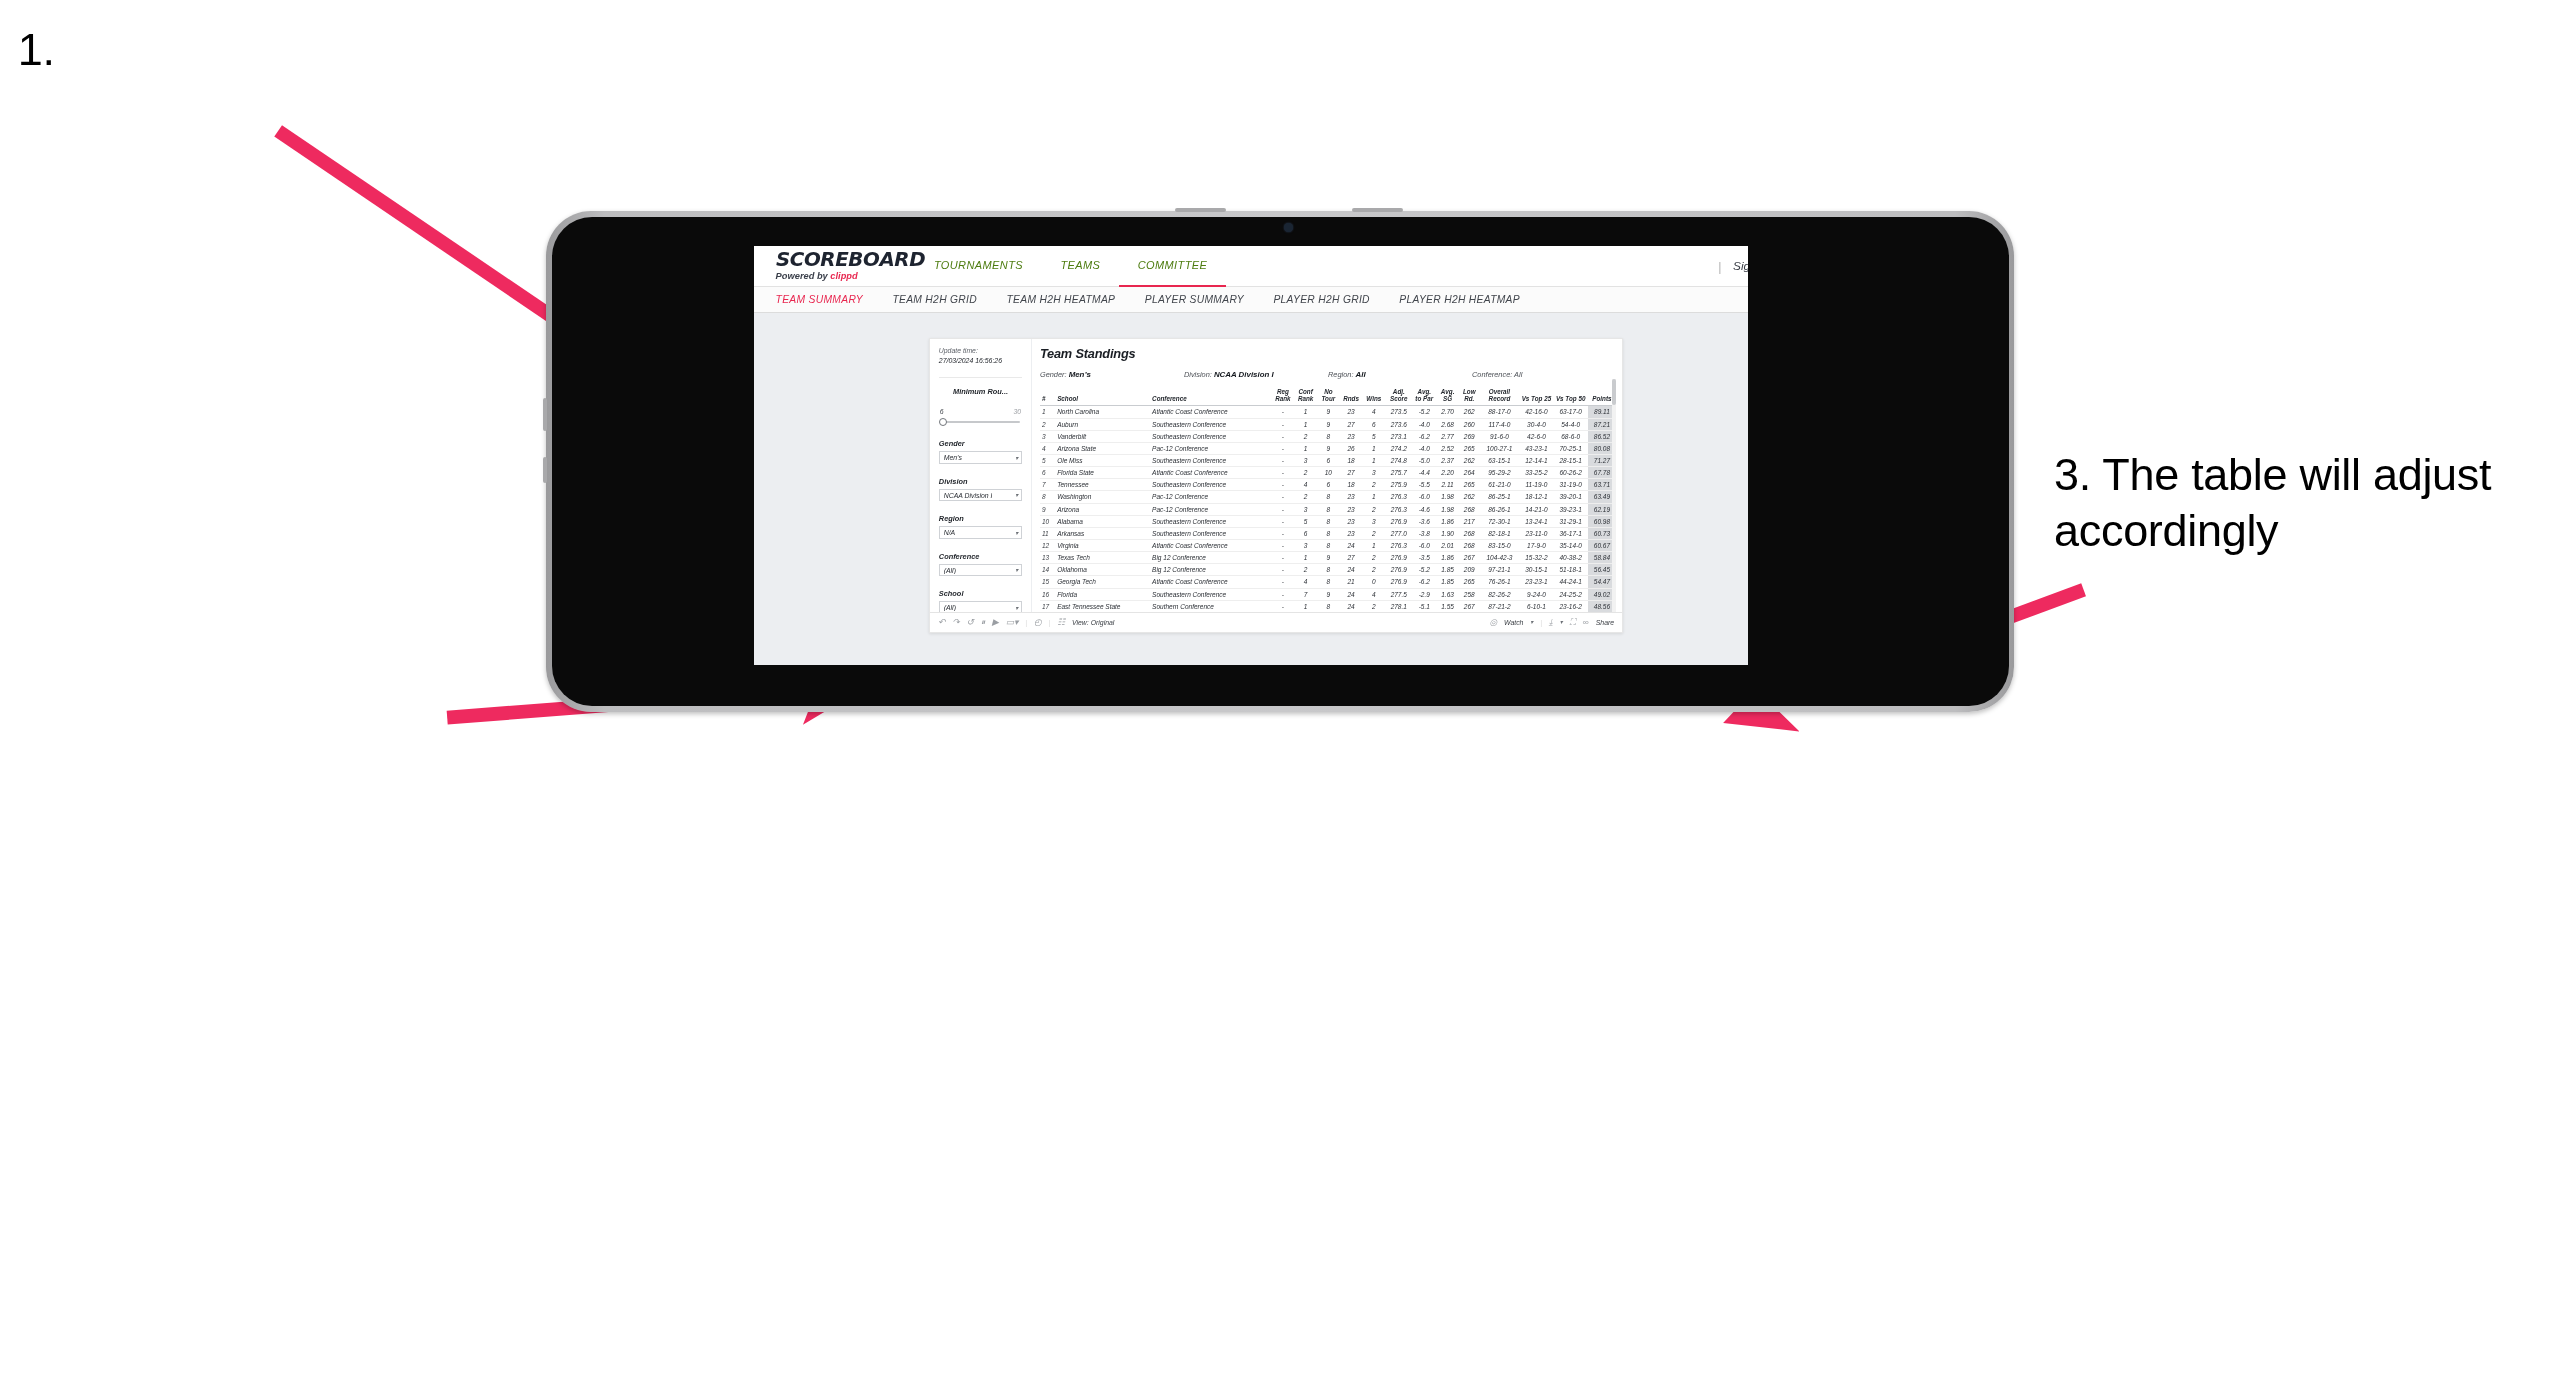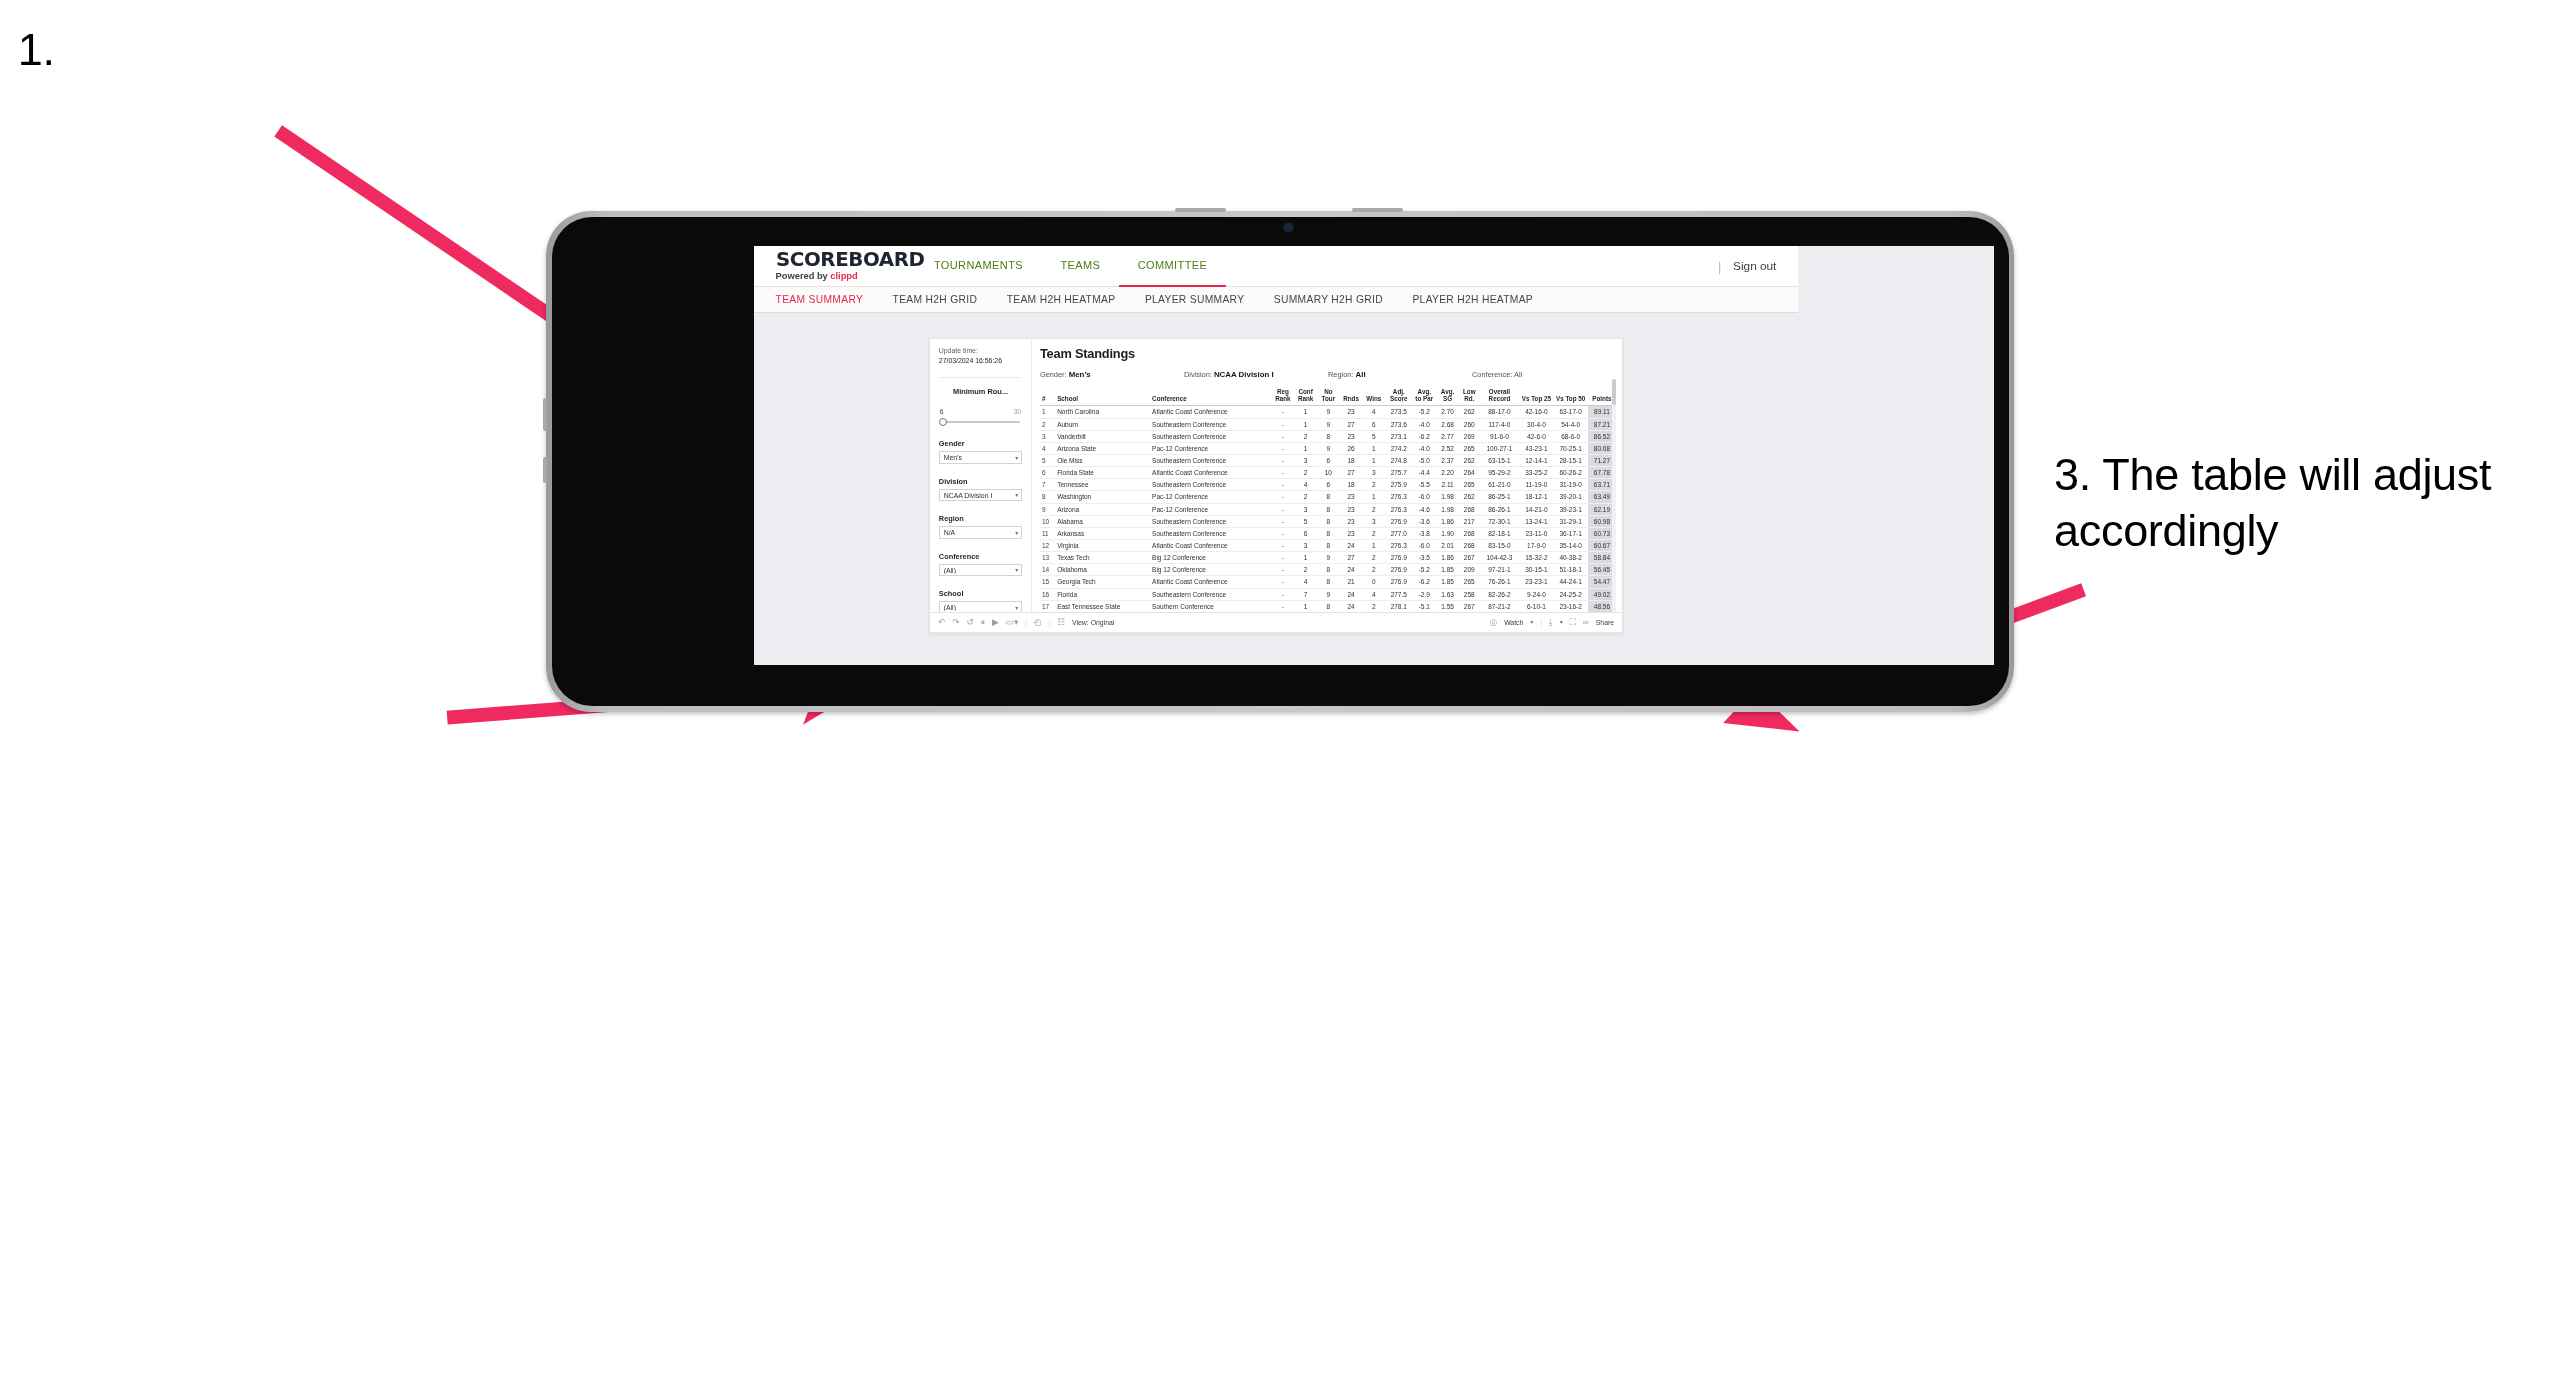--- a/index.html
+++ b/index.html
@@ -36,22 +36,22 @@
     position:absolute; left:0; top:0; width: 1468px; height: 501px;
     background: linear-gradient(90deg,#9a9a9c 0%, #bdbdbf 4%, #c8c8ca 50%, #bdbdbf 96%, #9a9a9c 100%);
     border-radius: 45px;
     box-shadow: 0 2px 4.9px rgba(0,0,0,.25);
   }
   .bezel-inner {
     position:absolute; left:5.9px; top:5.9px; width: 1457px; height: 489px;
     background:#0a0a0a; border-radius: 40px;
   }
   .screen {
-    position:absolute; left: 208px; top: 35px; width: 1240px; height: 419px;
-    background:#eceef1; overflow:hidden;
+    position:absolute; left: 208px; top: 35px; width: 994px; height: 419px;
+    background:#eceef1; overflow:hidden;font-style:italic;
   }
   .camera {
     position:absolute; left: 732px; top: 5.9px; width: 8.8px; height: 8.8px;
     border-radius:50%; background:#1a2533; box-shadow: 0 0 2px #2b3b52;
   }
   
   .btn-side {
     position:absolute; background:#a9a9ab; border-radius: 2px;
   }
 
@@ -238,21 +238,21 @@
             <span class="divider">|</span>
             <span class="signout">Sign out</span>
           </div>
         </div>
 
         <div class="subnav">
           <div class="sitem active">TEAM SUMMARY</div>
           <div class="sitem">TEAM H2H GRID</div>
           <div class="sitem">TEAM H2H HEATMAP</div>
           <div class="sitem">PLAYER SUMMARY</div>
-          <div class="sitem">SUMMARY H2H GRID</div>
+          <div class="sitem">PLAYER H2H GRID</div>
           <div class="sitem">PLAYER H2H HEATMAP</div>
         </div>
 
         <div class="viz-wrap">
           <div class="viz">
             <div class="viz-main">
 
               <div class="filters">
                 <div class="upd-label">Update time:</div>
                 <div class="upd-val">27/03/2024 16:56:26</div>

